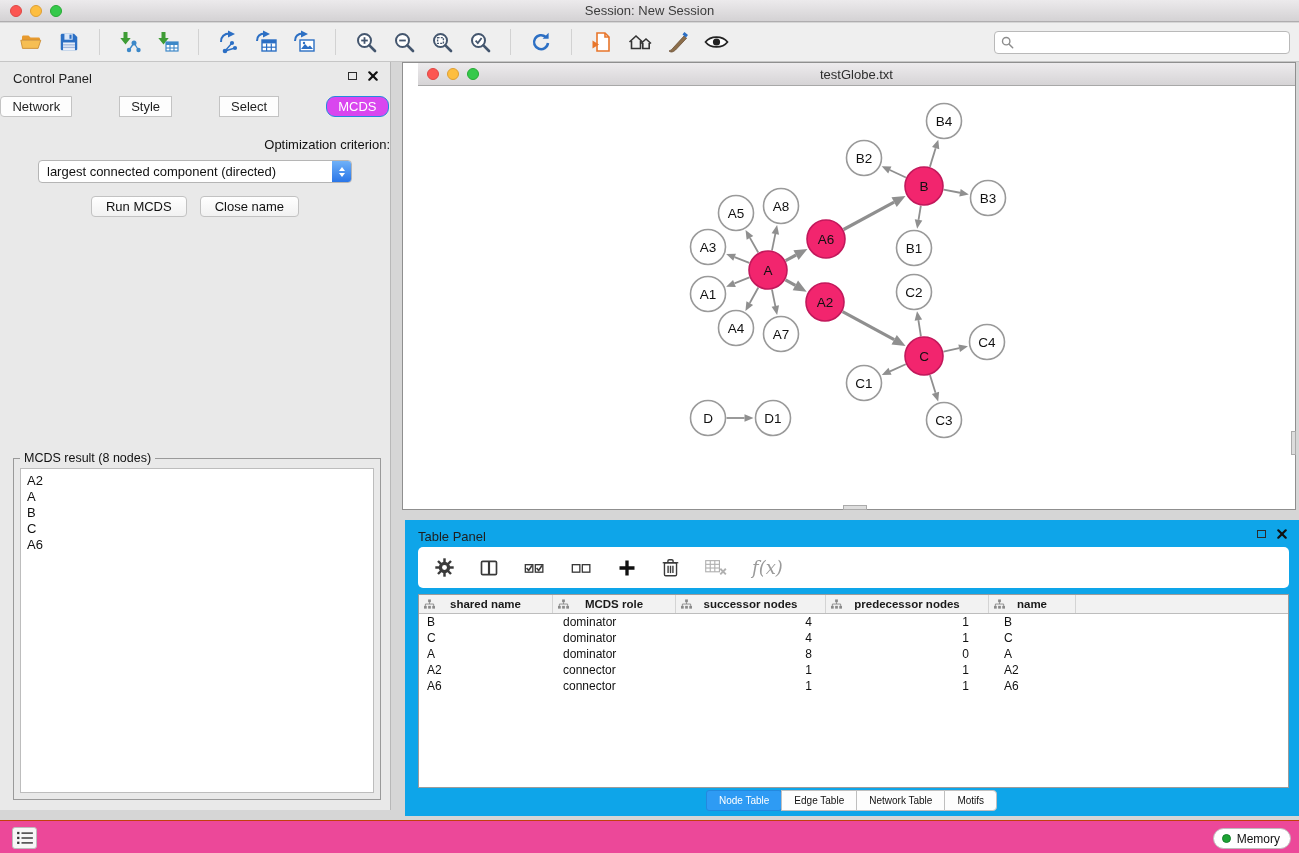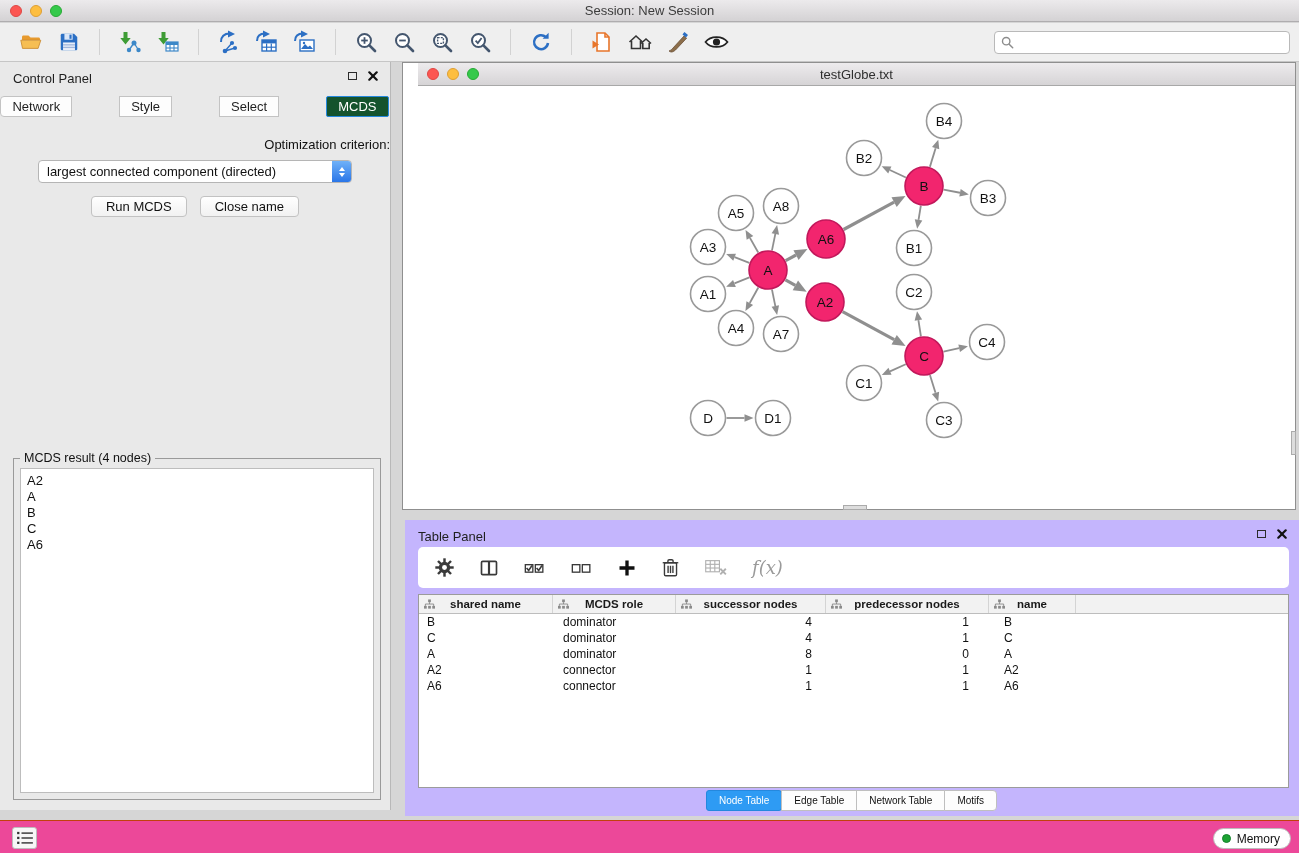--- a/index.html
+++ b/index.html
@@ -33,21 +33,21 @@
   .control-panel { position:absolute; left:0; top:62px; width:391px; height:748px; background:#E9E9E9;
                    border-right:1px solid #B8B8B8; }
   .panel-title { position:absolute; left:13px; top:9px; font-size:13px; color:#1f1f1f; }
   .win-btns { position:absolute; right:12px; top:9px; display:flex; gap:11px; align-items:center; }
   .sq-icon { width:9px; height:8px; border:1.5px solid #2b2b2b; display:inline-block; }
   .cp-tabs { display:flex; justify-content:center; padding-top:34px;gap:48px; }
   .cp-tab { height:21px; line-height:19px; padding:0 11px; font-size:13px; background:#FDFDFD;
             border:1px solid #C3C3C3; margin-left:-1px; color:#1f1f1f; }
   .cp-tab:first-child { border-radius:4px 0 0 4px; }
   .cp-tab:last-child  { border-radius:0 4px 4px 0; }
-  .cp-tab.active { background:#14532d; color:#fff; border-color:#2488DE; border-radius:2px; }
+  .cp-tab.active { background:#d946ef; color:#fff; border-color:#2488DE; border-radius:9px; }
   .opt-label { text-align:right; margin-top:20px; font-size:13px; color:#111; }
   .combo { position:relative; margin:8px auto 0; width:314px; height:23px; background:#fff;
            border:1px solid #B5B5B5; border-radius:4px; font-size:13px; line-height:21px;
            padding-left:8px; color:#111; }
   .combo-stepper { position:absolute; right:0; top:0; bottom:0; width:19px;
                    background:linear-gradient(#6FB1F8,#2A76E8); border-radius:0 3px 3px 0;
                    display:flex; flex-direction:column; align-items:center; justify-content:center; gap:2px; }
   .tri-up   { width:0; height:0; border-left:3.5px solid transparent; border-right:3.5px solid transparent;
               border-bottom:4px solid #fff; }
   .tri-down { width:0; height:0; border-left:3.5px solid transparent; border-right:3.5px solid transparent;
@@ -69,21 +69,21 @@
                     border:1px solid #8F8F8F; background:#fff;padding-left:15px; }
   .nw-titlebar { position:relative; height:23px; background:linear-gradient(#EDEBED,#D6D4D6);
                  border-bottom:1px solid #A8A8A8; display:flex; align-items:center; justify-content:center; }
   .nw-titlebar .lights { top:5px; left:9px; }
   .nw-title { font-size:13px; color:#2e2e2e; }
   .nw-content { position:absolute; left:0; right:0; top:23px; bottom:0; background:#fff; overflow:hidden; }
   .nw-grip-r { position:absolute; right:-1px; top:368px; width:5px; height:24px; background:#DDDDDD; border:1px solid #ABABAB; }
   .nw-grip-b { position:absolute; bottom:-1px; left:440px; width:24px; height:5px; background:#DDDDDD; border:1px solid #ABABAB; }
 
   
-  .table-panel { position:absolute; left:405px; top:520px; width:894px; height:296px; background:#c4b5fd;padding-left:13px; }
+  .table-panel { position:absolute; left:405px; top:520px; width:894px; height:296px; background:#0ea5e9;padding-left:13px; }
   .tp-toolbar { position:absolute; left:13px; right:10px; top:27px; height:41px; background:#FFFFFF;
                 border-radius:5px; display:flex; align-items:center; padding-left:16px; gap:24px; }
   .tp-tbtn { display:flex; align-items:center; justify-content:center; height:30px; }
   .fx { font-family:"DejaVu Serif", serif; font-style:italic; font-size:18px; color:#9A9A9A; }
   .nt { position:absolute; left:13px; right:10px; top:74px; height:194px; background:#fff;
         border:1px solid #9B9B9B; overflow:hidden; }
   .nt-header { display:flex; height:19px; background:#F2F2F2; border-bottom:1px solid #BDBDBD; }
   .nt-hcell { position:relative; display:flex; align-items:center; justify-content:center;
               border-right:1px solid #D4D4D4; background:#F2F2F2; }
   .nt-hcell svg { position:absolute; left:5px; top:4px; }
@@ -295,21 +295,21 @@
       <span class="combo-stepper">
           <span class="tri-up"></span>
           <span class="tri-down"></span>
         </span>
     </div>
     <div class="cp-buttons">
       <button class="btn">Run MCDS</button>
       <button class="btn">Close name</button>
     </div>
     <div class="mcds-fieldset">
-      <span class="mcds-legend">MCDS result (4 nodes)</span>
+      <span class="mcds-legend">MCDS result (8 nodes)</span>
       <div class="mcds-inner" id="mcds-list">
           <div class="mcds-item">A2</div>
           <div class="mcds-item">A</div>
           <div class="mcds-item">B</div>
           <div class="mcds-item">C</div>
           <div class="mcds-item">A6</div>
         </div>
     </div>
   </div>
 

